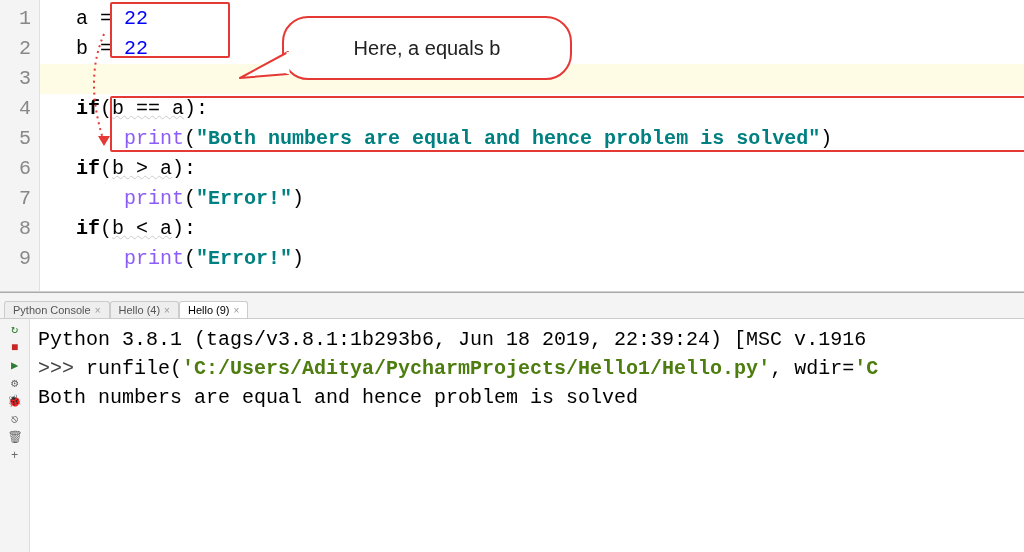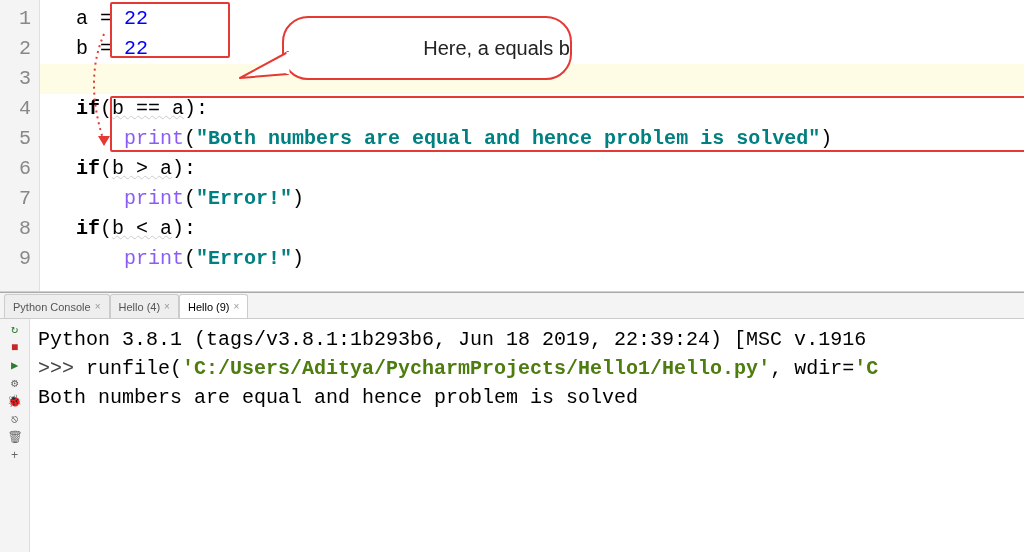--- a/index.html
+++ b/index.html
@@ -84,21 +84,21 @@
   .callout {
     position: absolute;
     left: 242px; top: 16px;
     width: 290px; height: 64px;
     border: 2px solid #e53935;
     border-radius: 26px;
     background: #fff;
     z-index: 4;
     display: flex;
     align-items: center;
-    justify-content: flex-end;
+    justify-content: center;
     font-family: Arial, sans-serif;
     font-size: 20px;
     color: #222;
   }
   .callout-tail {
     position: absolute;
     left: 198px; top: 44px;
     z-index: 5;
     pointer-events: none;
   }
@@ -125,21 +125,21 @@
     background: #f4f4f4;
     border-bottom: 1px solid #ccc;
     font-family: Arial, sans-serif;
     font-size: 11px;
     padding-left: 4px;
     gap: 0;
   }
   .tab {
     display: flex;
     align-items: center;
-    height: 24px;
+    height: 17px;
     padding: 0 8px;
     border: 1px solid #ccc;
     border-bottom: none;
     background: #eee;
     color: #555;
     margin-right: 0;
     border-radius: 3px 3px 0 0;
     cursor: pointer;
     gap: 4px;
   }

